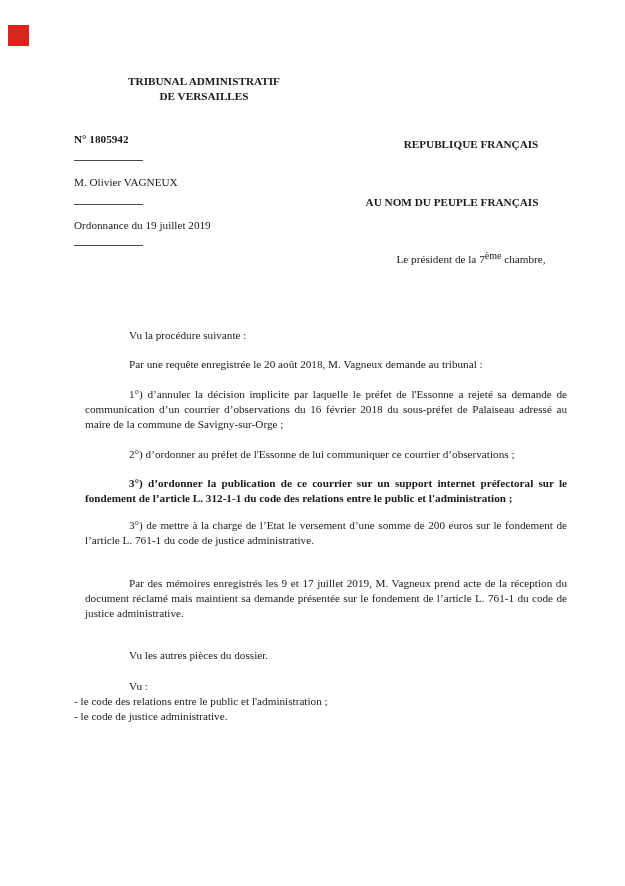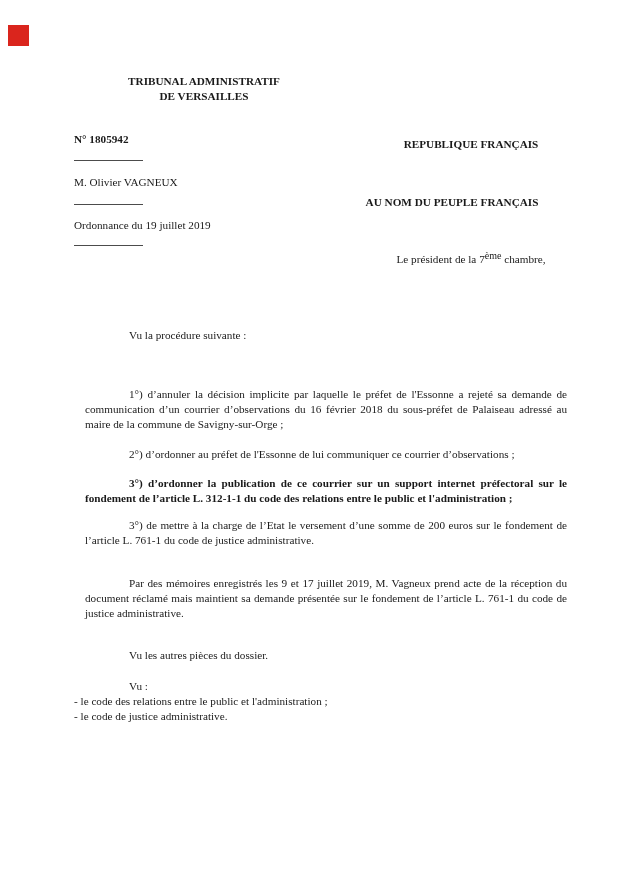--- a/index.html
+++ b/index.html
@@ -92,20 +92,21 @@
   <div class="abs order-date">Ordonnance du 19 juillet 2019</div>
   <div class="rule rule-3"></div>
 
   <div class="abs republic bold center">REPUBLIQUE FRANÇAIS</div>
   <div class="abs people bold center">AU NOM DU PEUPLE FRANÇAIS</div>
   <div class="abs president center">
     <span>Le président de la 7</span><sup>ème</sup><span> chambre,</span>
   </div>
 
   <p class="para p-0 indent">Vu la procédure suivante :</p>
+  <p class="para p-1 indent">Par une requête enregistrée le 20 août 2018, M. Vagneux demande au tribunal :</p>
   <p class="para p-2 indent justify">1°) d’annuler la décision implicite par laquelle le préfet de l'Essonne a rejeté sa demande de communication d’un courrier d’observations du 16 février 2018 du sous-préfet de Palaiseau adressé au maire de la commune de Savigny-sur-Orge ;</p>
   <p class="para p-3 indent">2°) d’ordonner au préfet de l'Essonne de lui communiquer ce courrier d’observations ;</p>
   <p class="para p-4 indent justify">3°) d’ordonner la publication de ce courrier sur un support internet préfectoral sur le fondement de l’article L. 312-1-1 du code des relations entre le public et l'administration ;</p>
   <p class="para p-5 indent justify">3°) de mettre à la charge de l’Etat le versement d’une somme de 200 euros sur le fondement de l’article L. 761-1 du code de justice administrative.</p>
   <p class="para p-6 indent justify">Par des mémoires enregistrés les 9 et 17 juillet 2019, M. Vagneux prend acte de la réception du document réclamé mais maintient sa demande présentée sur le fondement de l’article L. 761-1 du code de justice administrative.</p>
   <p class="para p-8 indent">Vu :</p>
   <p class="para p-7 indent">Vu les autres pièces du dossier.</p>
   <p class="para p-9">- le code des relations entre le public et l'administration ;</p>
   <p class="para p-10">- le code de justice administrative.</p>
 

